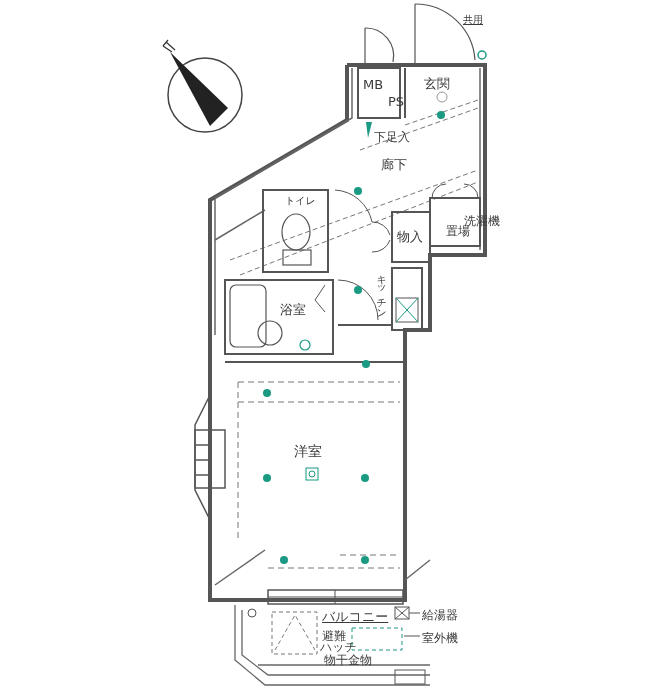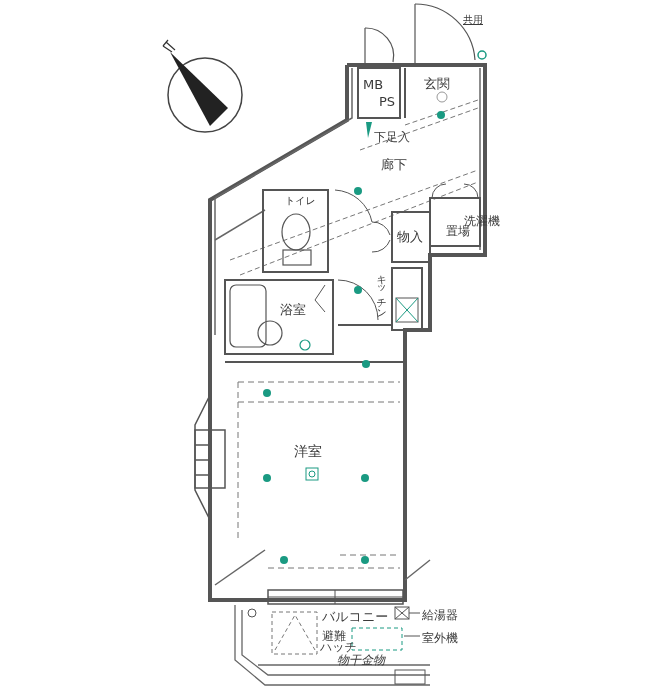--- a/index.html
+++ b/index.html
@@ -137,29 +137,29 @@
 <div class="dot" style="left:354px;top:286px;"></div>
 <div class="dot" style="left:362px;top:360px;"></div>
 <div class="dot" style="left:263px;top:389px;"></div>
 <div class="dot" style="left:263px;top:474px;"></div>
 <div class="dot" style="left:361px;top:474px;"></div>
 <div class="dot" style="left:280px;top:556px;"></div>
 <div class="dot" style="left:361px;top:556px;"></div>
 
 <span class="lbl sm" style="left:463px;top:15px;text-decoration:underline;">共用</span>
 <span class="lbl md" style="left:363px;top:78px;">MB</span>
-<span class="lbl md" style="left:379px;top:95px;">PS</span>
+<span class="lbl md" style="left:388px;top:95px;">PS</span>
 <span class="lbl md" style="left:424px;top:77px;">玄関</span>
 <span class="lbl xs" style="left:374px;top:131px;">下足入</span>
 <span class="lbl md" style="left:381px;top:158px;">廊下</span>
 <span class="lbl sm" style="left:285px;top:196px;">トイレ</span>
 <span class="lbl md" style="left:397px;top:230px;">物入</span>
 <span class="lbl xs" style="left:464px;top:215px;">洗濯機</span>
 <span class="lbl xs" style="left:446px;top:225px;">置場</span>
 <span class="lbl sm vert" style="left:376px;top:268px;">キッチン</span>
 <span class="lbl md" style="left:280px;top:303px;">浴室</span>
 <span class="lbl lg" style="left:294px;top:444px;">洋室</span>
-<span class="lbl md" style="left:322px;top:610px;">バルコニー</span>
+<span class="lbl md" style="left:322px;top:610px;text-decoration:underline;">バルコニー</span>
 <span class="lbl xs" style="left:322px;top:630px;">避難</span>
 <span class="lbl xs" style="left:320px;top:641px;">ハッチ</span>
-<span class="lbl xs" style="left:337px;top:654px;font-style:italic;">物干金物</span>
+<span class="lbl xs" style="left:324px;top:654px;">物干金物</span>
 <span class="lbl xs" style="left:422px;top:609px;">給湯器</span>
 <span class="lbl xs" style="left:422px;top:632px;">室外機</span>
 
 </body></html>

